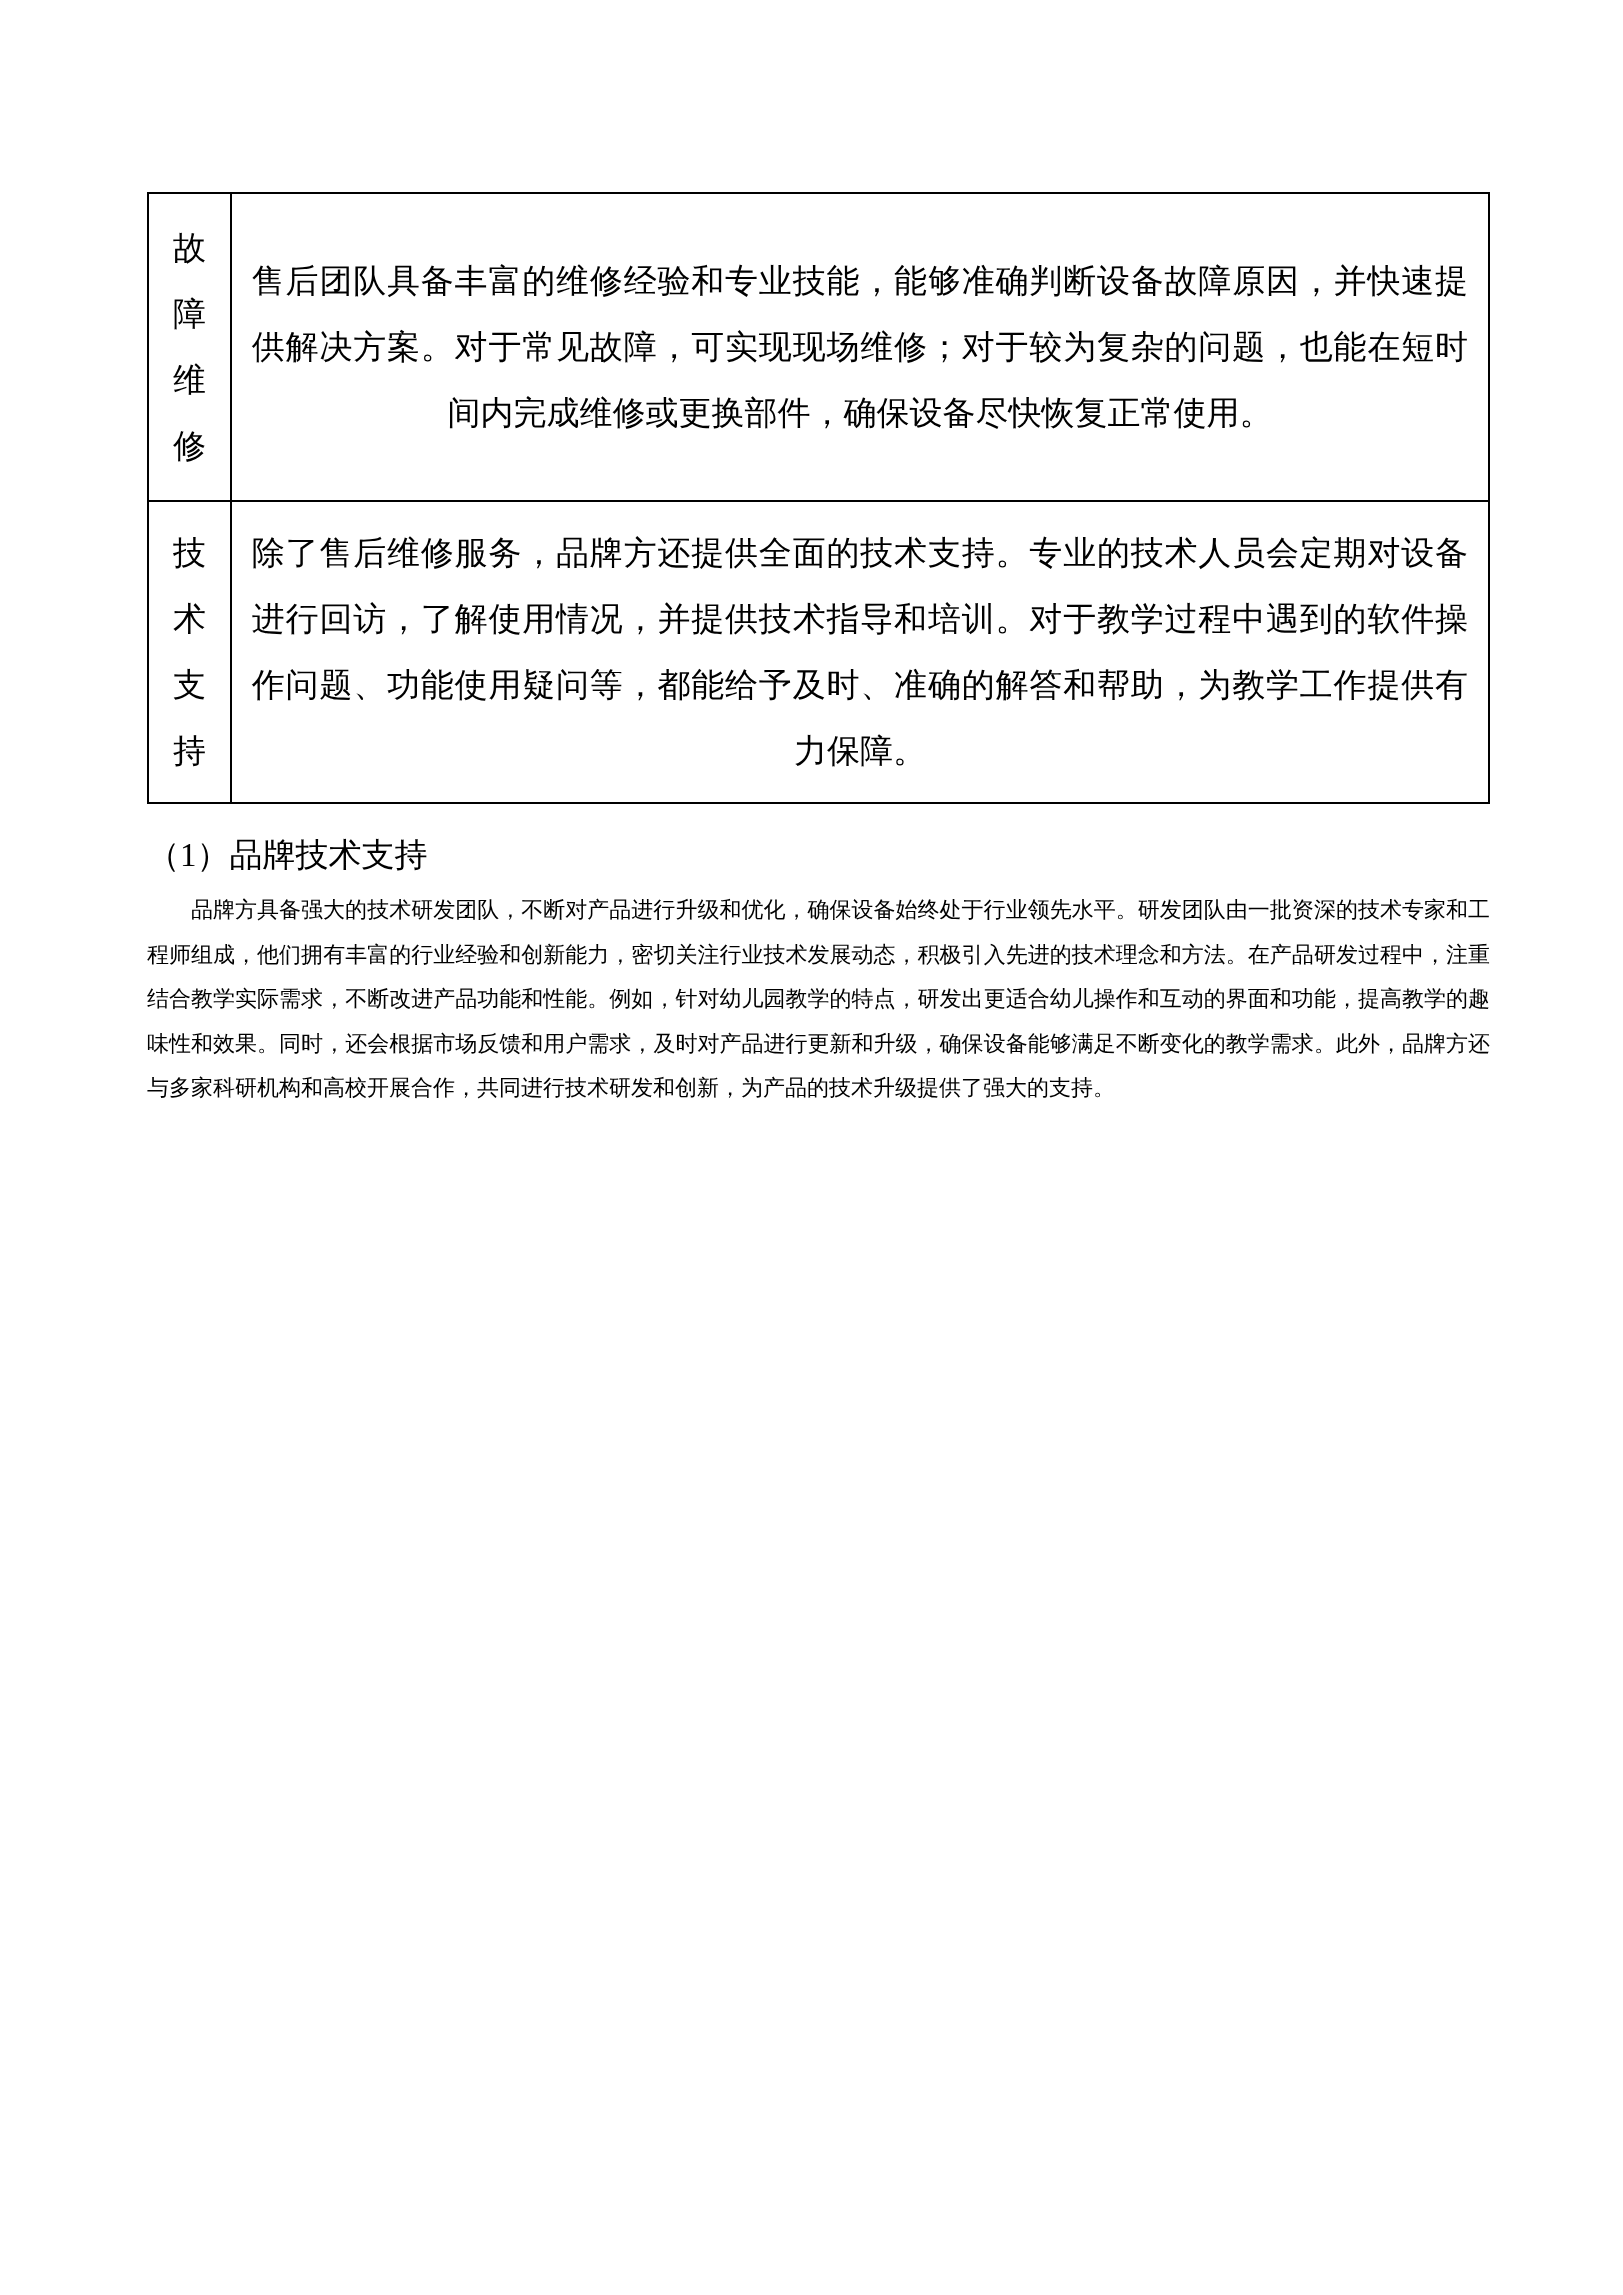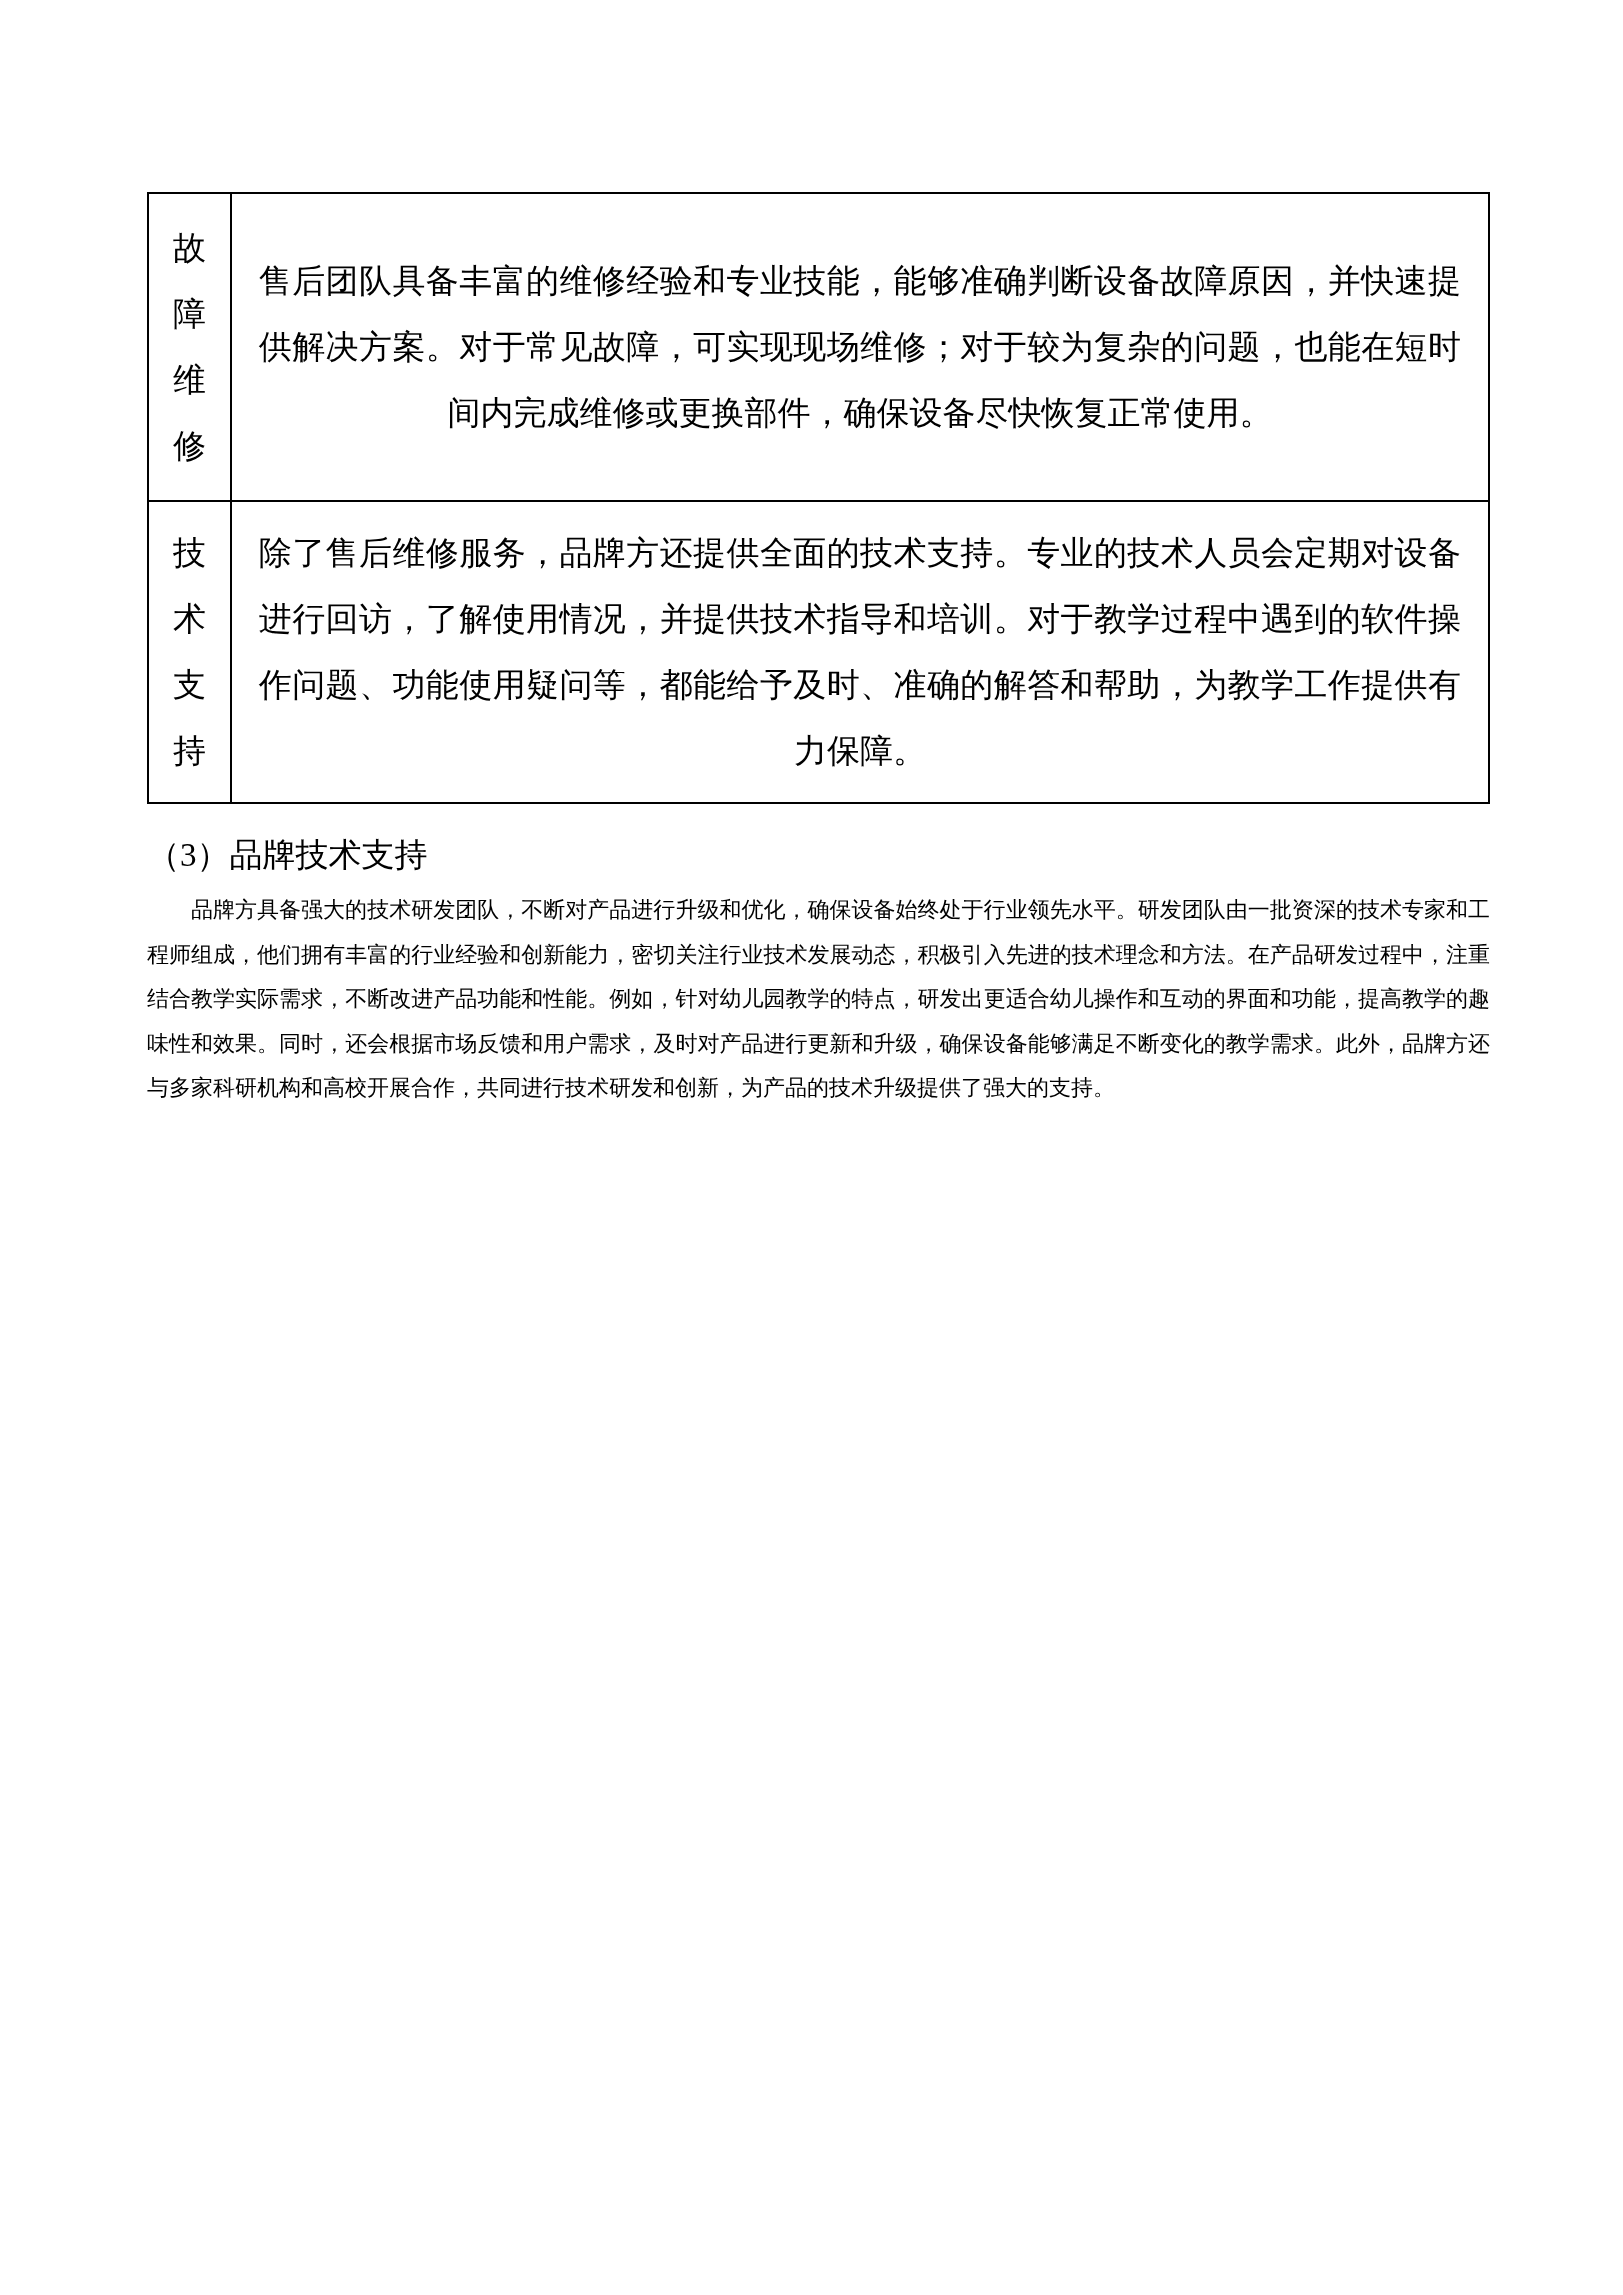--- a/index.html
+++ b/index.html
@@ -36,21 +36,21 @@
   }
   .label-text {
     display: inline-block;
     width: 1.1em;
     font-size: 33px;
     line-height: 2.0;
     word-break: break-all;
     text-align: center;
   }
   td.content-cell {
-    padding: 13px 27px;
+    padding: 13px 20px;
   }
   .cell-text {
     font-size: 33px;
     line-height: 2.0;
     text-align: justify;
     text-align-last: center;
   }
   tr.row-1 td { height: 280px; }
   tr.row-2 td { height: 274px; }
   .section-heading {
@@ -86,18 +86,18 @@
       <td class="label-cell">
         <div class="label-text">技术支持</div>
       </td>
       <td class="content-cell">
         <div class="cell-text">除了售后维修服务，品牌方还提供全面的技术支持。专业的技术人员会定期对设备进行回访，了解使用情况，并提供技术指导和培训。对于教学过程中遇到的软件操作问题、功能使用疑问等，都能给予及时、准确的解答和帮助，为教学工作提供有力保障。</div>
       </td>
     </tr>
   </tbody>
     </table>
 
-  <p class="section-heading">（3）品牌技术支持</p>
+  <p class="section-heading">（1）品牌技术支持</p>
 
   <p class="body-paragraph">品牌方具备强大的技术研发团队，不断对产品进行升级和优化，确保设备始终处于行业领先水平。研发团队由一批资深的技术专家和工程师组成，他们拥有丰富的行业经验和创新能力，密切关注行业技术发展动态，积极引入先进的技术理念和方法。在产品研发过程中，注重结合教学实际需求，不断改进产品功能和性能。例如，针对幼儿园教学的特点，研发出更适合幼儿操作和互动的界面和功能，提高教学的趣味性和效果。同时，还会根据市场反馈和用户需求，及时对产品进行更新和升级，确保设备能够满足不断变化的教学需求。此外，品牌方还与多家科研机构和高校开展合作，共同进行技术研发和创新，为产品的技术升级提供了强大的支持。</p>
 
 </div>
 
 
 </body></html>

